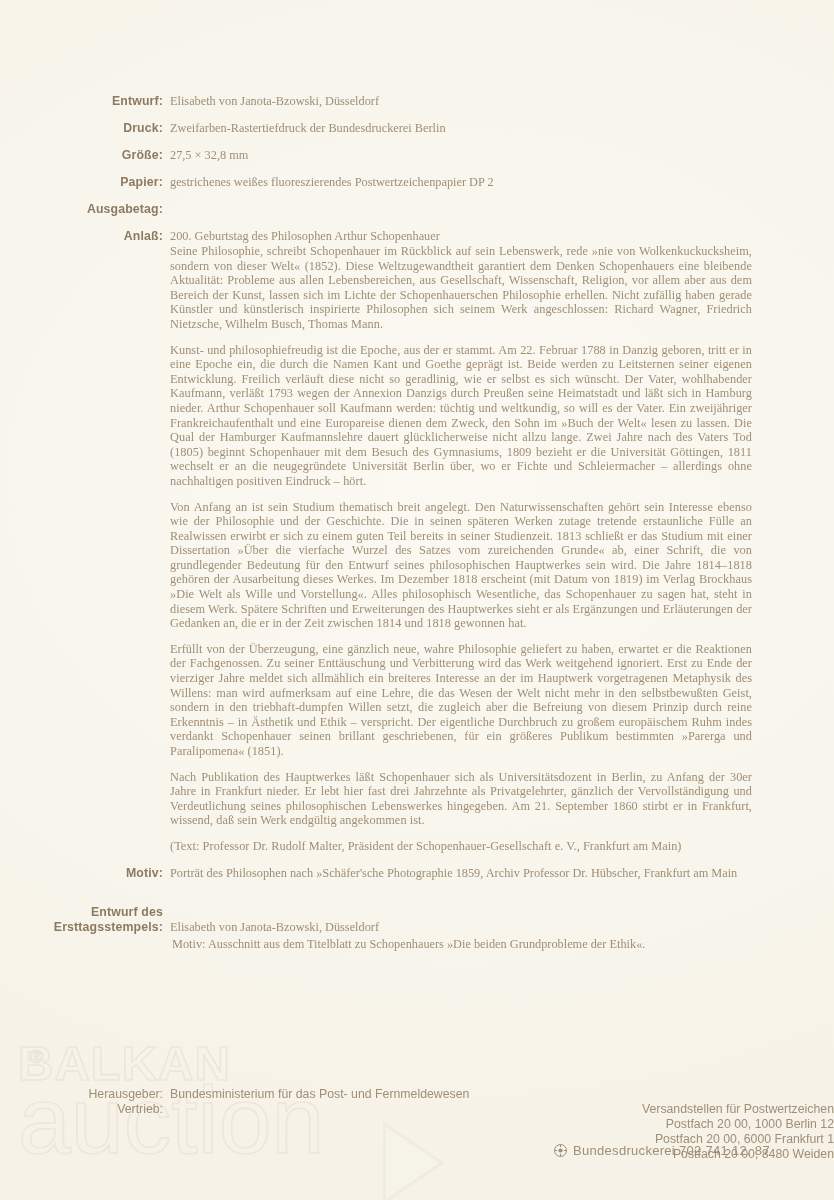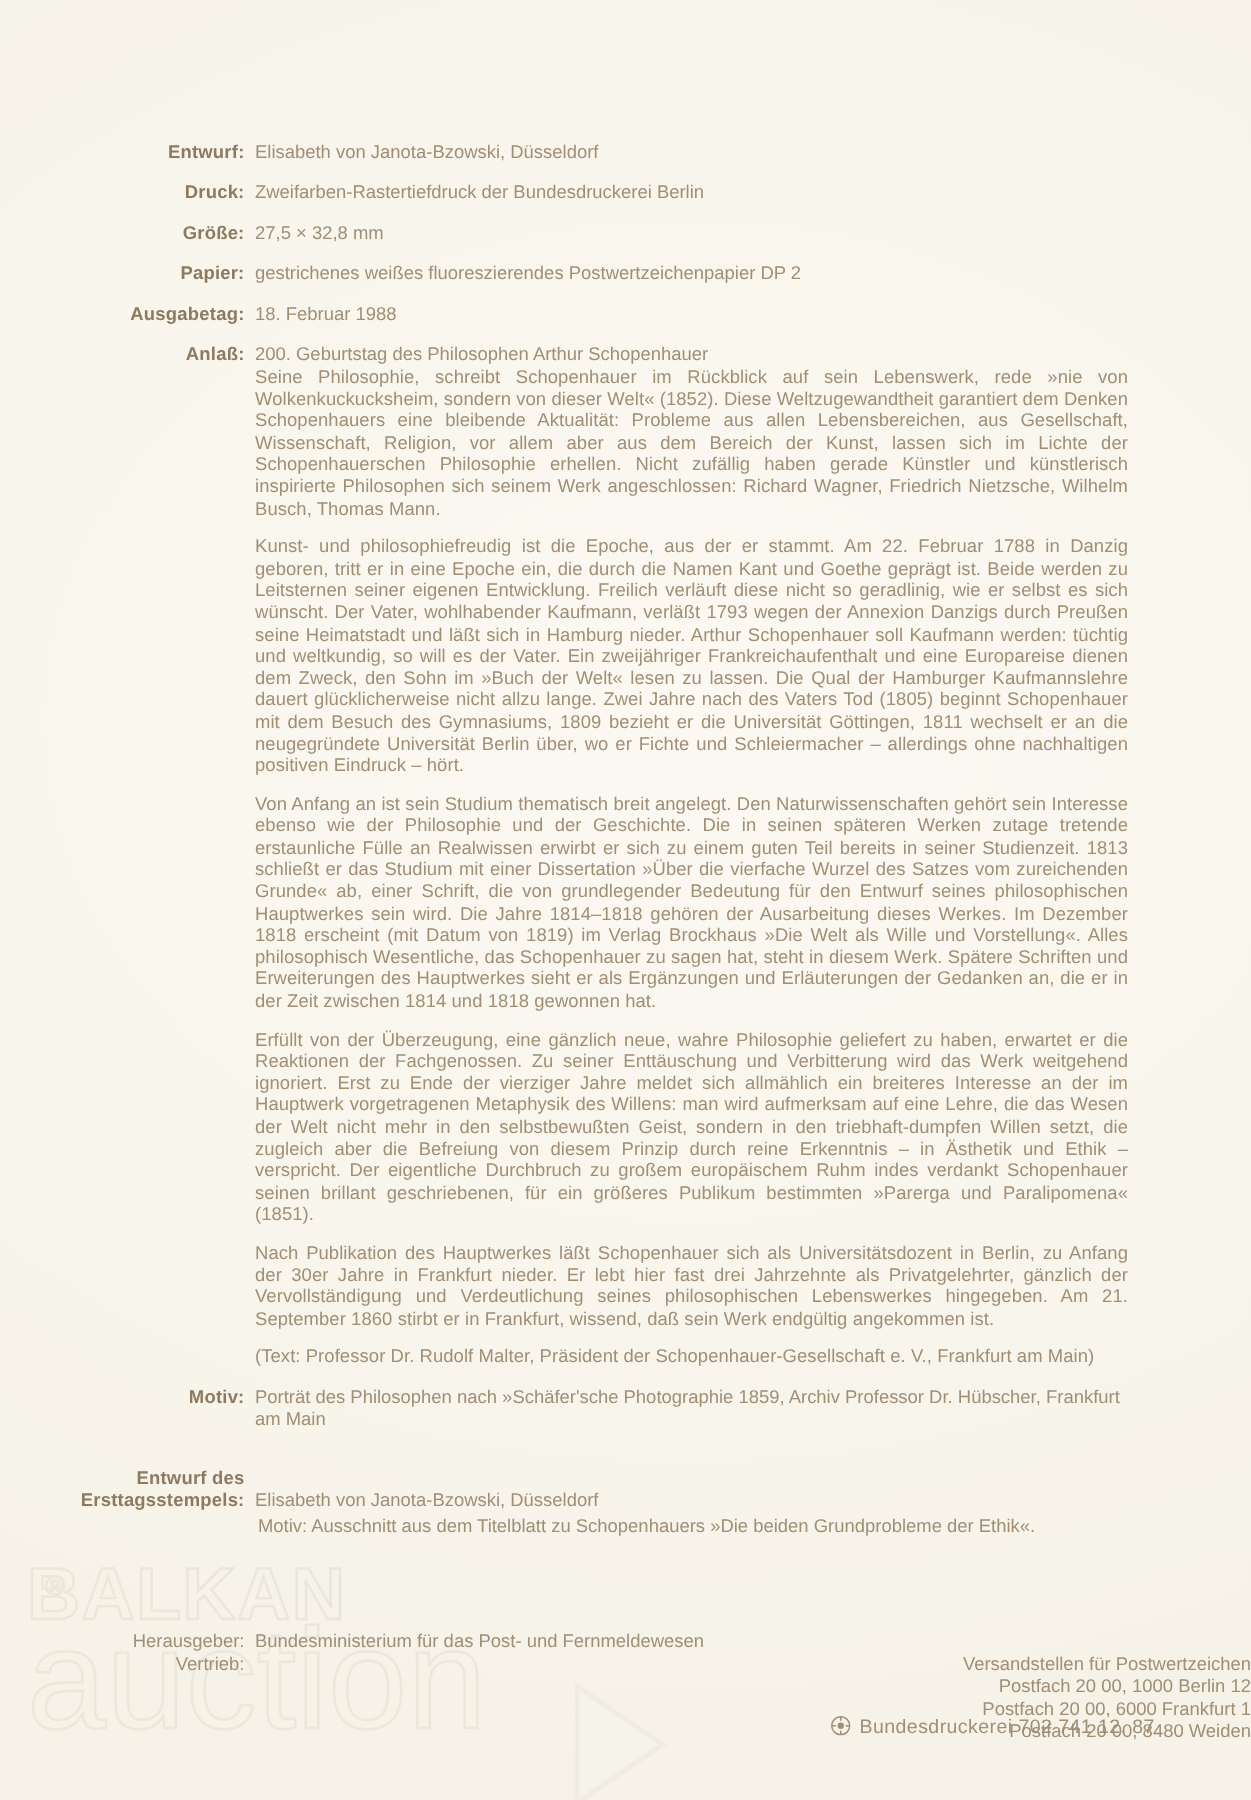--- a/index.html
+++ b/index.html
@@ -109,20 +109,21 @@
     padding-right: 0;
     letter-spacing: .15px;
   }
   .value-col {
     flex: 1 1 auto;
     padding-left: 7px;
     font-size: 12.3px;
     line-height: 15px;
     color: #a08e75;
     max-width: 582px;
+    font-family: Liberation Serif, serif;
   }
 
   .meta-row {
     margin-bottom: 12px;
   }
 
   .anlass-row .value-col .headline {
   }
 
   p.para {
@@ -219,21 +220,20 @@
       <div class="value-col">27,5 × 32,8 mm</div>
     </div>
 
     <div class="row meta-row">
       <div class="label-col">Papier:</div>
       <div class="value-col">gestrichenes weißes fluoreszierendes Postwertzeichenpapier DP 2</div>
     </div>
 
     <div class="row meta-row">
       <div class="label-col">Ausgabetag:</div>
-      <div class="value-col">18. Februar 1988</div>
     </div>
 
     <div class="row anlass-row">
       <div class="label-col">Anlaß:</div>
       <div class="value-col">
         <div class="headline">200. Geburtstag des Philosophen Arthur Schopenhauer</div>
         <p class="para">Seine Philosophie, schreibt Schopenhauer im Rückblick auf sein Lebenswerk, rede »nie von Wolkenkuckucksheim, sondern von dieser Welt« (1852). Diese Weltzugewandtheit garantiert dem Denken Schopenhauers eine bleibende Aktualität: Probleme aus allen Lebensbereichen, aus Gesellschaft, Wissenschaft, Religion, vor allem aber aus dem Bereich der Kunst, lassen sich im Lichte der Schopenhauerschen Philosophie erhellen. Nicht zufällig haben gerade Künstler und künstlerisch inspirierte Philosophen sich seinem Werk angeschlossen: Richard Wagner, Friedrich Nietzsche, Wilhelm Busch, Thomas Mann.</p>
         <p class="para">Kunst- und philosophiefreudig ist die Epoche, aus der er stammt. Am 22. Februar 1788 in Danzig geboren, tritt er in eine Epoche ein, die durch die Namen Kant und Goethe geprägt ist. Beide werden zu Leitsternen seiner eigenen Entwicklung. Freilich verläuft diese nicht so geradlinig, wie er selbst es sich wünscht. Der Vater, wohlhabender Kaufmann, verläßt 1793 wegen der Annexion Danzigs durch Preußen seine Heimatstadt und läßt sich in Hamburg nieder. Arthur Schopenhauer soll Kaufmann werden: tüchtig und weltkundig, so will es der Vater. Ein zweijähriger Frankreichaufenthalt und eine Europareise dienen dem Zweck, den Sohn im »Buch der Welt« lesen zu lassen. Die Qual der Hamburger Kaufmannslehre dauert glücklicherweise nicht allzu lange. Zwei Jahre nach des Vaters Tod (1805) beginnt Schopenhauer mit dem Besuch des Gymnasiums, 1809 bezieht er die Universität Göttingen, 1811 wechselt er an die neugegründete Universität Berlin über, wo er Fichte und Schleiermacher – allerdings ohne nachhaltigen positiven Eindruck – hört.</p>
         <p class="para">Von Anfang an ist sein Studium thematisch breit angelegt. Den Naturwissenschaften gehört sein Interesse ebenso wie der Philosophie und der Geschichte. Die in seinen späteren Werken zutage tretende erstaunliche Fülle an Realwissen erwirbt er sich zu einem guten Teil bereits in seiner Studienzeit. 1813 schließt er das Studium mit einer Dissertation »Über die vierfache Wurzel des Satzes vom zureichenden Grunde« ab, einer Schrift, die von grundlegender Bedeutung für den Entwurf seines philosophischen Hauptwerkes sein wird. Die Jahre 1814–1818 gehören der Ausarbeitung dieses Werkes. Im Dezember 1818 erscheint (mit Datum von 1819) im Verlag Brockhaus »Die Welt als Wille und Vorstellung«. Alles philosophisch Wesentliche, das Schopenhauer zu sagen hat, steht in diesem Werk. Spätere Schriften und Erweiterungen des Hauptwerkes sieht er als Ergänzungen und Erläuterungen der Gedanken an, die er in der Zeit zwischen 1814 und 1818 gewonnen hat.</p>
         <p class="para">Erfüllt von der Überzeugung, eine gänzlich neue, wahre Philosophie geliefert zu haben, erwartet er die Reaktionen der Fachgenossen. Zu seiner Enttäuschung und Verbitterung wird das Werk weitgehend ignoriert. Erst zu Ende der vierziger Jahre meldet sich allmählich ein breiteres Interesse an der im Hauptwerk vorgetragenen Metaphysik des Willens: man wird aufmerksam auf eine Lehre, die das Wesen der Welt nicht mehr in den selbstbewußten Geist, sondern in den triebhaft-dumpfen Willen setzt, die zugleich aber die Befreiung von diesem Prinzip durch reine Erkenntnis – in Ästhetik und Ethik – verspricht. Der eigentliche Durchbruch zu großem europäischem Ruhm indes verdankt Schopenhauer seinen brillant geschriebenen, für ein größeres Publikum bestimmten »Parerga und Paralipomena« (1851).</p>

